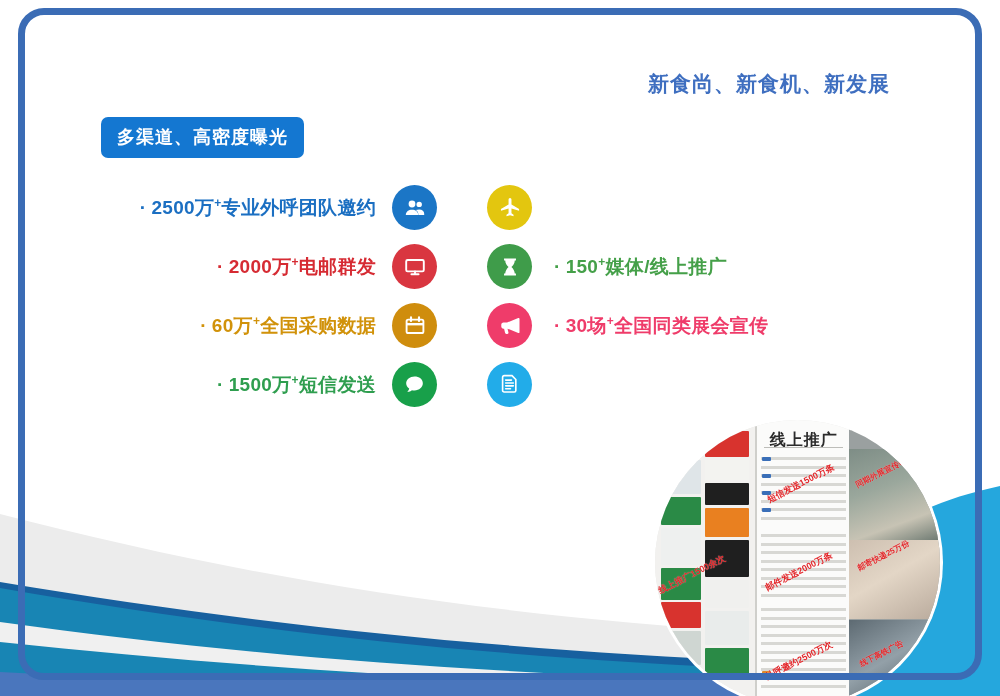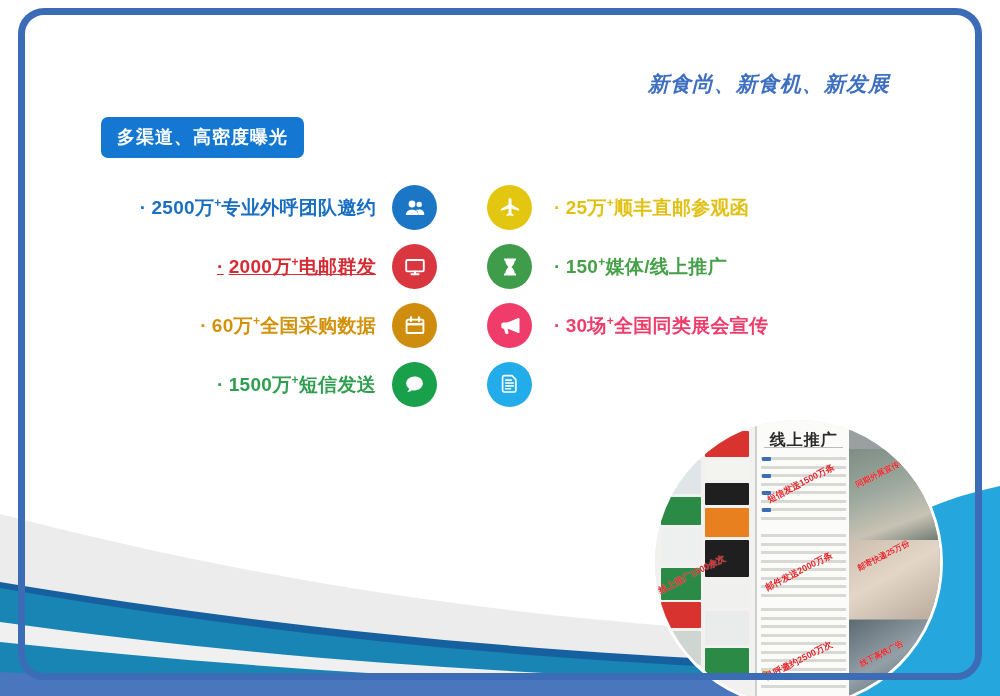--- a/index.html
+++ b/index.html
@@ -6,21 +6,21 @@
   body{width:1000px;height:696px;overflow:hidden;font-family:"Liberation Sans","DejaVu Sans",sans-serif;}
 
   .slide{position:relative;width:1000px;height:696px;background:#fff;overflow:hidden;}
 
   
   .frame{position:absolute;left:18px;top:8px;width:964px;height:672px;
          border:7px solid #3b6cb5;border-radius:26px;box-sizing:border-box;z-index:30;pointer-events:none;}
 
   
   .headline{position:absolute;right:110px;top:70px;font-size:21px;font-weight:bold;
-            color:#3f6fc0;letter-spacing:1px;white-space:nowrap;z-index:12;font-style:italic;}
+            color:#3f6fc0;letter-spacing:1px;white-space:nowrap;z-index:12;}
 
   
   .badge{position:absolute;left:101px;top:117px;background:#1477d1;color:#fff;
          font-size:18px;font-weight:bold;letter-spacing:1px;padding:8px 16px 9px 16px;
          border-radius:7px;z-index:12;white-space:nowrap;}
 
   
   .cols{position:absolute;left:0;top:178px;width:1000px;z-index:14;}
   .col{position:absolute;top:0;}
   .col-left{left:92px;width:345px;}
@@ -111,21 +111,21 @@
           <svg width="24" height="24" viewBox="0 0 24 24" fill="#fff">
             <circle cx="9" cy="8" r="3.4"></circle>
               <circle cx="16.2" cy="8.4" r="2.7"></circle>
             <path d="M2.8 19c0-3.4 2.8-5.3 6.2-5.3s6.2 1.9 6.2 5.3z"></path>
             <path d="M15.4 19c0-2.6-1.2-4.1-2.6-5 .9-.4 2.1-.6 3.4-.6 3 0 5 1.6 5 4.4V19z"></path>
           </svg>
         </div>
       </div>
 
       <div class="row">
-        <div class="itxt" style="color:#d62b33;text-decoration:underline;">
+        <div class="itxt" style="color:#d62b33;">
           <span class="bullet">·</span><span>2000万</span><span class="sup">+</span><span>电邮群发</span>
         </div>
         <div class="ico" style="background:#d93640;">
           <svg width="24" height="24" viewBox="0 0 24 24" fill="none" stroke="#fff" stroke-width="1.9">
             <rect x="3.2" y="5" width="17.6" height="11.4" rx="1.4"></rect>
             <path d="M12 16.4v2.6M8.4 19.2h7.2" stroke-linecap="round"></path>
           </svg>
         </div>
       </div>
 
@@ -155,23 +155,20 @@
 
     </div>
 
     <div class="col col-right">
 
       <div class="row">
         <div class="ico" style="background:#e3c60f;">
           <svg width="25" height="25" viewBox="0 0 24 24" fill="#fff">
             <path d="M21.2 15.1v-1.7l-7.3-4.3V4.5c0-.9-.6-1.7-1.4-1.7s-1.4.8-1.4 1.7v4.6L3.8 13.4v1.7l7.3-2.1v4.6l-2 1.4v1.3l3.4-.9 3.4.9v-1.3l-2-1.4v-4.6z"></path>
           </svg>
-        </div>
-        <div class="itxt" style="color:#e0c113;">
-          <span class="bullet">·</span><span>25万</span><span class="sup">+</span><span>顺丰直邮参观函</span>
         </div>
       </div>
 
       <div class="row">
         <div class="ico" style="background:#3f9c4a;">
           <svg width="22" height="22" viewBox="0 0 24 24" fill="#fff">
             <path d="M5.5 2.6h13v2.2h-1.3c0 3-1.8 5.4-3.6 7.2 1.8 1.8 3.6 4.2 3.6 7.2h1.3v2.2h-13V19.2h1.3c0-3 1.8-5.4 3.6-7.2-1.8-1.8-3.6-4.2-3.6-7.2H5.5z"></path>
           </svg>
         </div>
         <div class="itxt" style="color:#45a049;">

